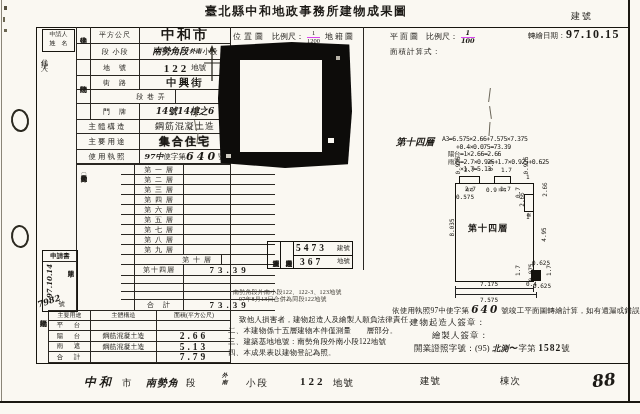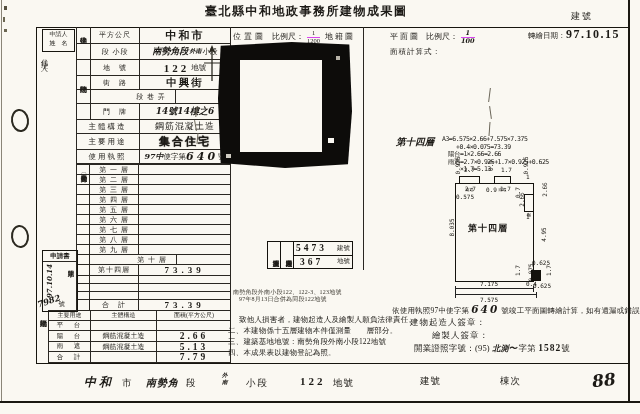--- a/index.html
+++ b/index.html
@@ -14,21 +14,21 @@
   .bx{border:1.2px solid #17150f;}
   
   .lrow{display:flex;border-bottom:1px solid #2a2722;box-sizing:border-box;}
   .cell{box-sizing:border-box;overflow:hidden;white-space:nowrap;}
   .cg{width:15px;border-right:1px solid #2a2722;}
   .cl{width:49px;border-right:1px solid #2a2722;font-size:7px;display:flex;align-items:center;justify-content:center;letter-spacing:1px;}
   .cv{flex:1;display:flex;align-items:center;justify-content:center;}
   .srow{display:flex;border-bottom:1px solid #2a2722;box-sizing:border-box;}
   .sl{width:64px;border-right:1px solid #2a2722;font-size:7.5px;display:flex;align-items:center;justify-content:center;letter-spacing:2px;box-sizing:border-box;}
   .sv{flex:1;display:flex;align-items:center;justify-content:center;}
-  .frow{display:flex;border-bottom:1px solid #2a2722;box-sizing:border-box;width:154px;}
+  .frow{display:flex;border-bottom:1px solid #2a2722;box-sizing:border-box;width:154px;margin-left:45px;}
   .fg{width:14px;border-right:1px solid #2a2722;box-sizing:border-box;}
   .fl{width:49px;border-right:1px solid #2a2722;font-size:7px;display:flex;align-items:center;justify-content:center;letter-spacing:1px;box-sizing:border-box;}
   .fv{flex:1;display:flex;align-items:center;justify-content:center;font-size:9px;font-weight:700;letter-spacing:4px;}
   .arow{display:flex;border-bottom:1px solid #2a2722;box-sizing:border-box;width:182px;}
   .a1{width:42px;border-right:1px solid #2a2722;font-size:6.5px;display:flex;align-items:center;justify-content:center;letter-spacing:2px;box-sizing:border-box;}
   .a2{width:66px;border-right:1px solid #2a2722;font-size:7px;display:flex;align-items:center;justify-content:center;box-sizing:border-box;}
   .a3{flex:1;display:flex;align-items:center;justify-content:center;font-size:9.5px;font-weight:700;letter-spacing:3px;}
   .frac{display:inline-block;text-align:center;font-size:6.5px;line-height:6.5px;vertical-align:middle;margin:0 3px;}
   .frac .den{display:block;border-top:1px solid #d946ef;padding-top:0.5px;}
   .dim{position:absolute;font-size:6px;font-family:"DejaVu Sans Mono",monospace;white-space:nowrap;color:#16140f;}
@@ -66,21 +66,21 @@
   <div class="abs bx" style="left:42px;top:29px;width:31px;height:21px;text-align:center;">
     <div style="font-size:6px;line-height:9px;">申請人</div>
     <div style="font-size:6px;line-height:9px;">姓　名</div>
   </div>
   <div class="abs v" style="left:39px;top:53px;height:42px;font-size:7px;letter-spacing:3px;">代理人</div>
 
   <div class="abs" style="left:76px;top:27px;width:154px;">
     <div class="lrow" style="height:17px;">
       <div class="cell cg"></div>
       <div class="cell cl">平方公尺</div>
-      <div class="cell cv stamp" style="font-size:11px;letter-spacing:2px;">中和市</div>
+      <div class="cell cv stamp" style="font-size:14px;letter-spacing:2px;">中和市</div>
     </div>
     <div class="lrow" style="height:16px;">
       <div class="cell cg"></div>
       <div class="cell cl">段 小段</div>
       <div class="cell cv" style="font-size:8px;">
         <span class="hand" style="font-size:9px;">南勢角段</span>
         <span class="hand" style="font-size:6px;margin:0 1px;">外南</span>
         <span style="font-size:7.5px;">小段</span>
       </div>
     </div>
@@ -147,26 +147,26 @@
         <div class="fl">第 三 層</div>
         <div class="fv"></div>
       </div>
       <div class="frow" style="height: 10px;">
         <div class="fg"></div>
         <div class="fl">第 四 層</div>
         <div class="fv"></div>
       </div>
       <div class="frow" style="height: 10px;">
         <div class="fg"></div>
+        <div class="fl">第 六 層</div>
+        <div class="fv"></div>
+      </div>
+      <div class="frow" style="height: 10px;">
+        <div class="fg"></div>
         <div class="fl">第 五 層</div>
-        <div class="fv"></div>
-      </div>
-      <div class="frow" style="height: 10px;">
-        <div class="fg"></div>
-        <div class="fl">第 六 層</div>
         <div class="fv"></div>
       </div>
       <div class="frow" style="height: 10px;">
         <div class="fg"></div>
         <div class="fl">第 七 層</div>
         <div class="fv"></div>
       </div>
       <div class="frow" style="height: 10px;">
         <div class="fg"></div>
         <div class="fl">第 八 層</div>

